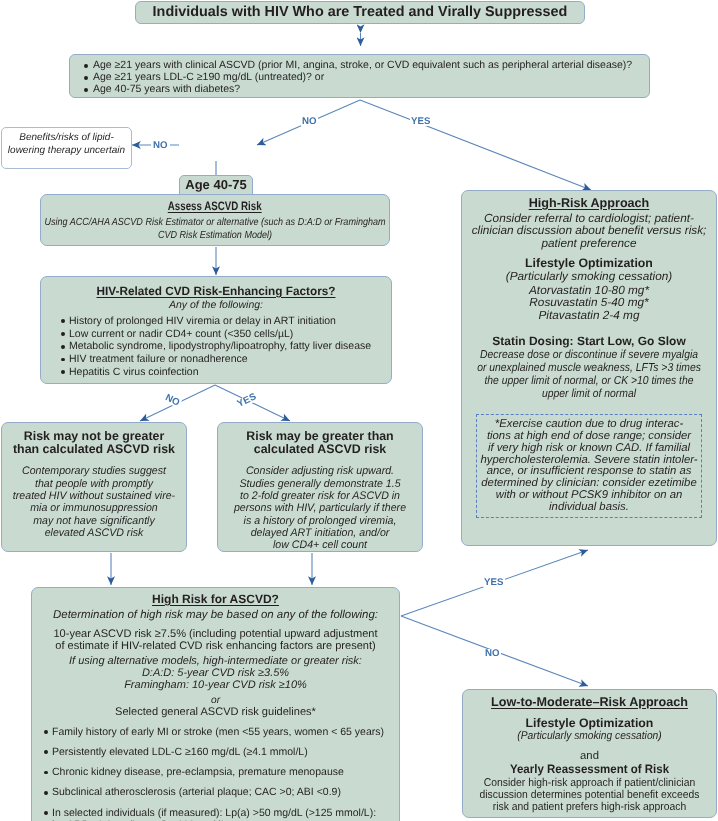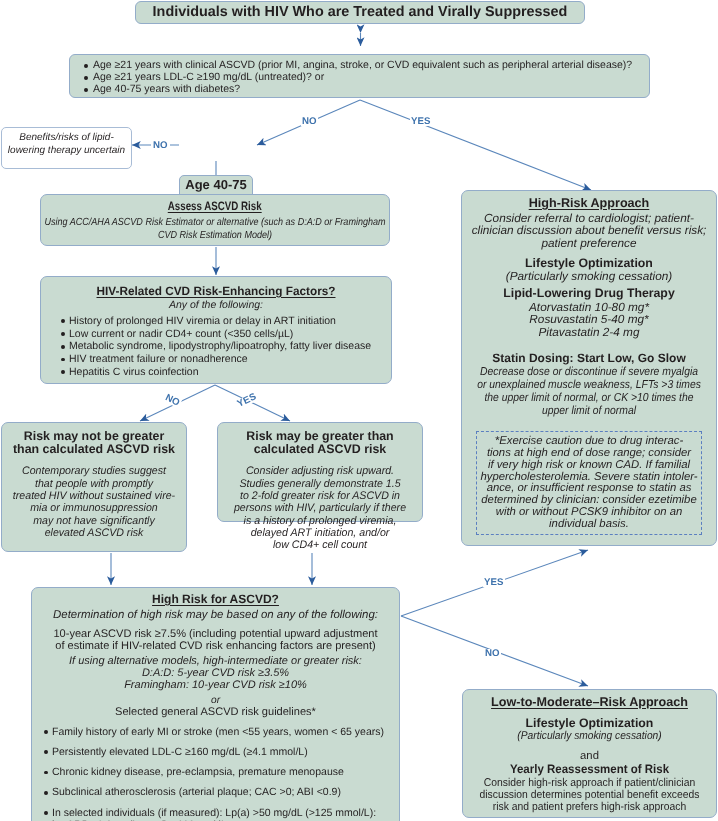--- a/index.html
+++ b/index.html
@@ -50,21 +50,21 @@
 #b-assess .body>div{transform:scaleX(0.878);}
 
 
 #b-factors{left:40px;top:276px;width:352px;height:108px;}
 #b-factors .hd{font-size:12px;transform:scaleX(0.982);margin-top:7px;}
 #b-factors .it{font-size:10.5px;margin-top:1px;}
 #b-factors ul{font-size:10.5px;line-height:12.7px;margin:4px 0 0 20px;}
 
 
 #b-risk-not{left:1px;top:422px;width:186px;height:130px;}
-#b-risk-yes{left:217px;top:422px;width:206px;height:100px;}
+#b-risk-yes{left:217px;top:422px;width:206px;height:130px;}
 #b-risk-not .b,#b-risk-yes .b{font-size:12.4px;line-height:12.7px;}
 #b-risk-not .b.first,#b-risk-yes .b.first{margin-top:7px;}
 #b-risk-not .body,#b-risk-yes .body{font-size:11px;line-height:12.3px;margin-top:10px;}
 #b-risk-not .body>div,#b-risk-yes .body>div{transform:scaleX(0.965);}
 
 
 #b-highrisk{left:31px;top:587px;width:369px;height:250px;}
 #b-highrisk .hd{font-size:12px;margin-top:4px;}
 #b-highrisk .sub{font-size:11.45px;margin-top:3px;}
 #b-highrisk .p1{font-size:11.05px;line-height:12.2px;margin:7px 0 0 0;}
@@ -239,21 +239,20 @@
 
 <div class="box" id="b-hra">
   <div class="hd">High-Risk Approach</div>
   <div class="it intro lines" data-repeat="high_risk_approach_box.intro_lines">
         <div>Consider referral to cardiologist; patient-</div>
         <div>clinician discussion about benefit versus risk;</div>
         <div>patient preference</div>
       </div>
   <div class="b s1">Lifestyle Optimization</div>
   <div class="it">(Particularly smoking cessation)</div>
-  <div class="b s2">Lipid-Lowering Drug Therapy</div>
   <div class="it drugs lines" data-repeat="high_risk_approach_box.drugs">
         <div>Atorvastatin 10-80 mg*</div>
         <div>Rosuvastatin 5-40 mg*</div>
         <div>Pitavastatin 2-4 mg</div>
       </div>
   <div class="b s3">Statin Dosing: Start Low, Go Slow</div>
   <div class="it dosing lines" data-repeat="high_risk_approach_box.dosing_body_lines">
         <div>Decrease dose or discontinue if severe myalgia</div>
         <div>or unexplained muscle weakness, LFTs &gt;3 times</div>
         <div>the upper limit of normal, or CK &gt;10 times the</div>

